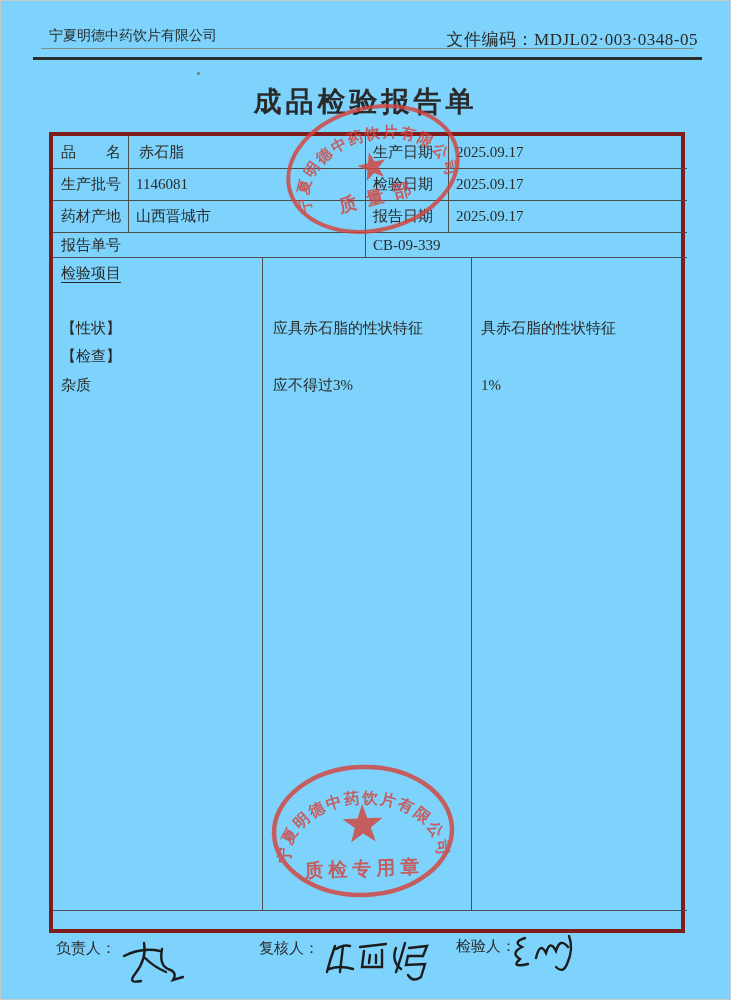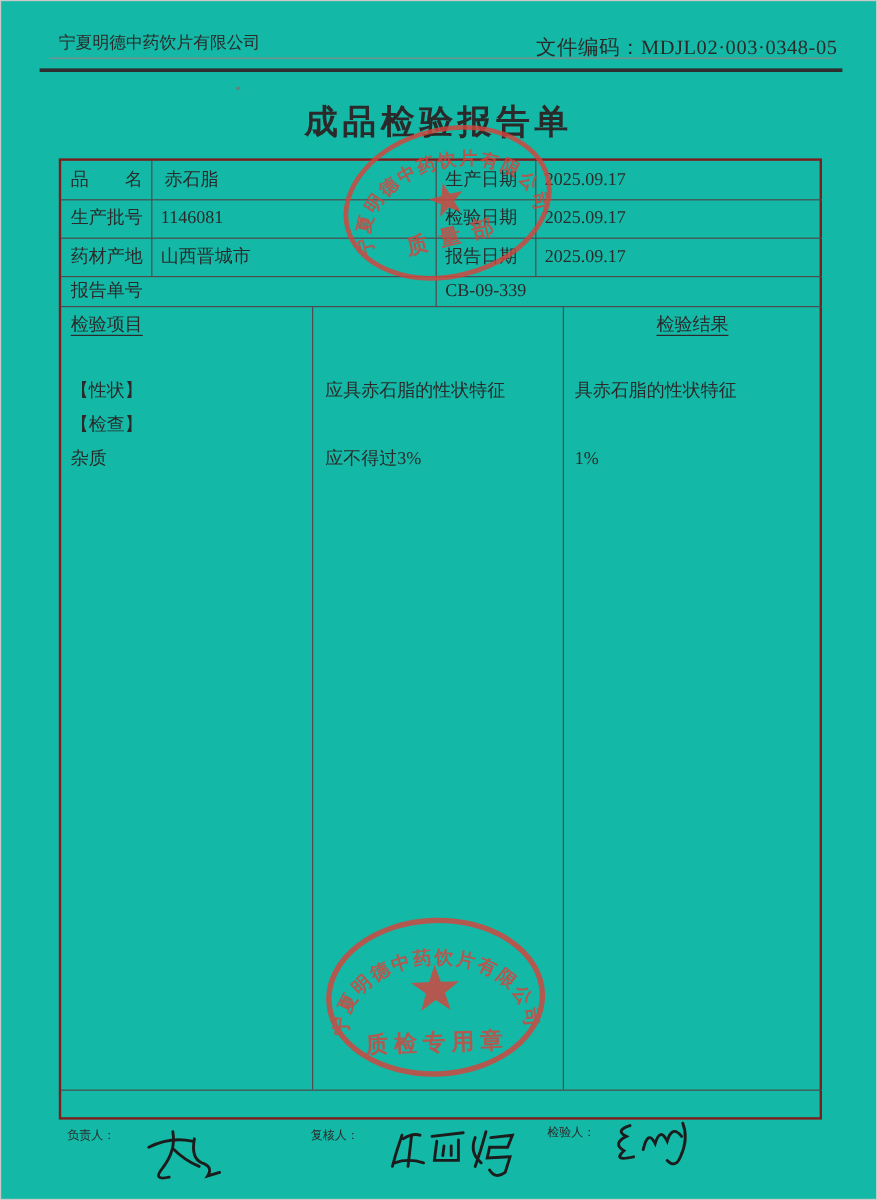--- a/index.html
+++ b/index.html
@@ -1,35 +1,35 @@
 <!DOCTYPE html>
 <html><head>
 <meta charset="utf-8">
 <style>
   html,body{margin:0;padding:0;background:#fff;}
   .page{
-    position:relative;width:731px;height:1000px;background:#14b8a6;
+    position:relative;width:731px;height:1000px;background:#7dd3fc;
     border:1px solid #c9c9c9;box-sizing:border-box;overflow:hidden;
     font-family:"Liberation Serif","DejaVu Serif",serif;color:#2a2a2a;
   }
   .abs{position:absolute;white-space:nowrap;}
   .company{left:48px;top:26px;font-size:14px;}
   .doccode{right:32px;top:27px;font-size:17px;letter-spacing:.5px;}
   .rule-thin{left:40px;right:36px;top:47px;height:1px;background:#8a8a8a;}
   .rule-thick{left:32px;right:28px;top:56px;height:3px;background:#2e2e2e;}
   .stray-dot{left:196px;top:71px;width:3px;height:3px;border-radius:50%;background:#777;}
   .title{left:0;right:0;top:82px;text-align:center;font-size:28px;font-weight:bold;letter-spacing:4px;}
-  .table-box{left:48px;top:131px;width:636px;height:801px;border:2px solid #7f1d1d;box-sizing:border-box;}
+  .table-box{left:48px;top:131px;width:636px;height:801px;border:4px solid #7f1d1d;box-sizing:border-box;}
   .hline{position:absolute;left:0;width:634px;height:1px;background:#4d4d4d;}
   .vline{position:absolute;width:1px;background:#4d4d4d;}
   .ct{position:absolute;font-size:15px;white-space:nowrap;line-height:20px;}
   .ct.center{text-align:center;}
   .colhead{text-decoration:underline;text-underline-offset:4px;}
   .concl{left:0;width:634px;text-align:center;font-size:15px;}
-  .sig-label{font-size:10px;}
+  .sig-label{font-size:15px;}
   .stamp{position:absolute;opacity:.82;pointer-events:none;}
   .sig{position:absolute;pointer-events:none;}
 </style>
 </head>
 <body>
 
 <div class="page">
 
   <div class="abs company">宁夏明德中药饮片有限公司</div>
   <div class="abs doccode"><span>文件编码：</span><span>MDJL02·003·0348-05</span></div>
@@ -65,21 +65,20 @@
 
     <div class="ct" style="left:8px;top:70px">药材产地</div>
     <div class="ct" style="left:83px;top:70px">山西晋城市</div>
     <div class="ct" style="left:320px;top:70px">报告日期</div>
     <div class="ct" style="left:403px;top:70px">2025.09.17</div>
 
     <div class="ct" style="left:8px;top:99px">报告单号</div>
     <div class="ct" style="left:320px;top:99px">CB-09-339</div>
 
     <div class="ct colhead" style="left:8px;top:127px">检验项目</div>
-    <div class="ct center" style="left:418px;top:127px;width:216px"><span class="colhead">检验结果</span></div>
 
     <div class="ct" style="left:8px;top:182px">【性状】</div>
     <div class="ct" style="left:220px;top:182px">应具赤石脂的性状特征</div>
     <div class="ct" style="left:428px;top:182px">具赤石脂的性状特征</div>
 
     <div class="ct" style="left:8px;top:210px">【检查】</div>
     <div class="ct" style="left:220px;top:210px"></div>
     <div class="ct" style="left:428px;top:210px"></div>
 
     <div class="ct" style="left:8px;top:239px">杂质</div>

